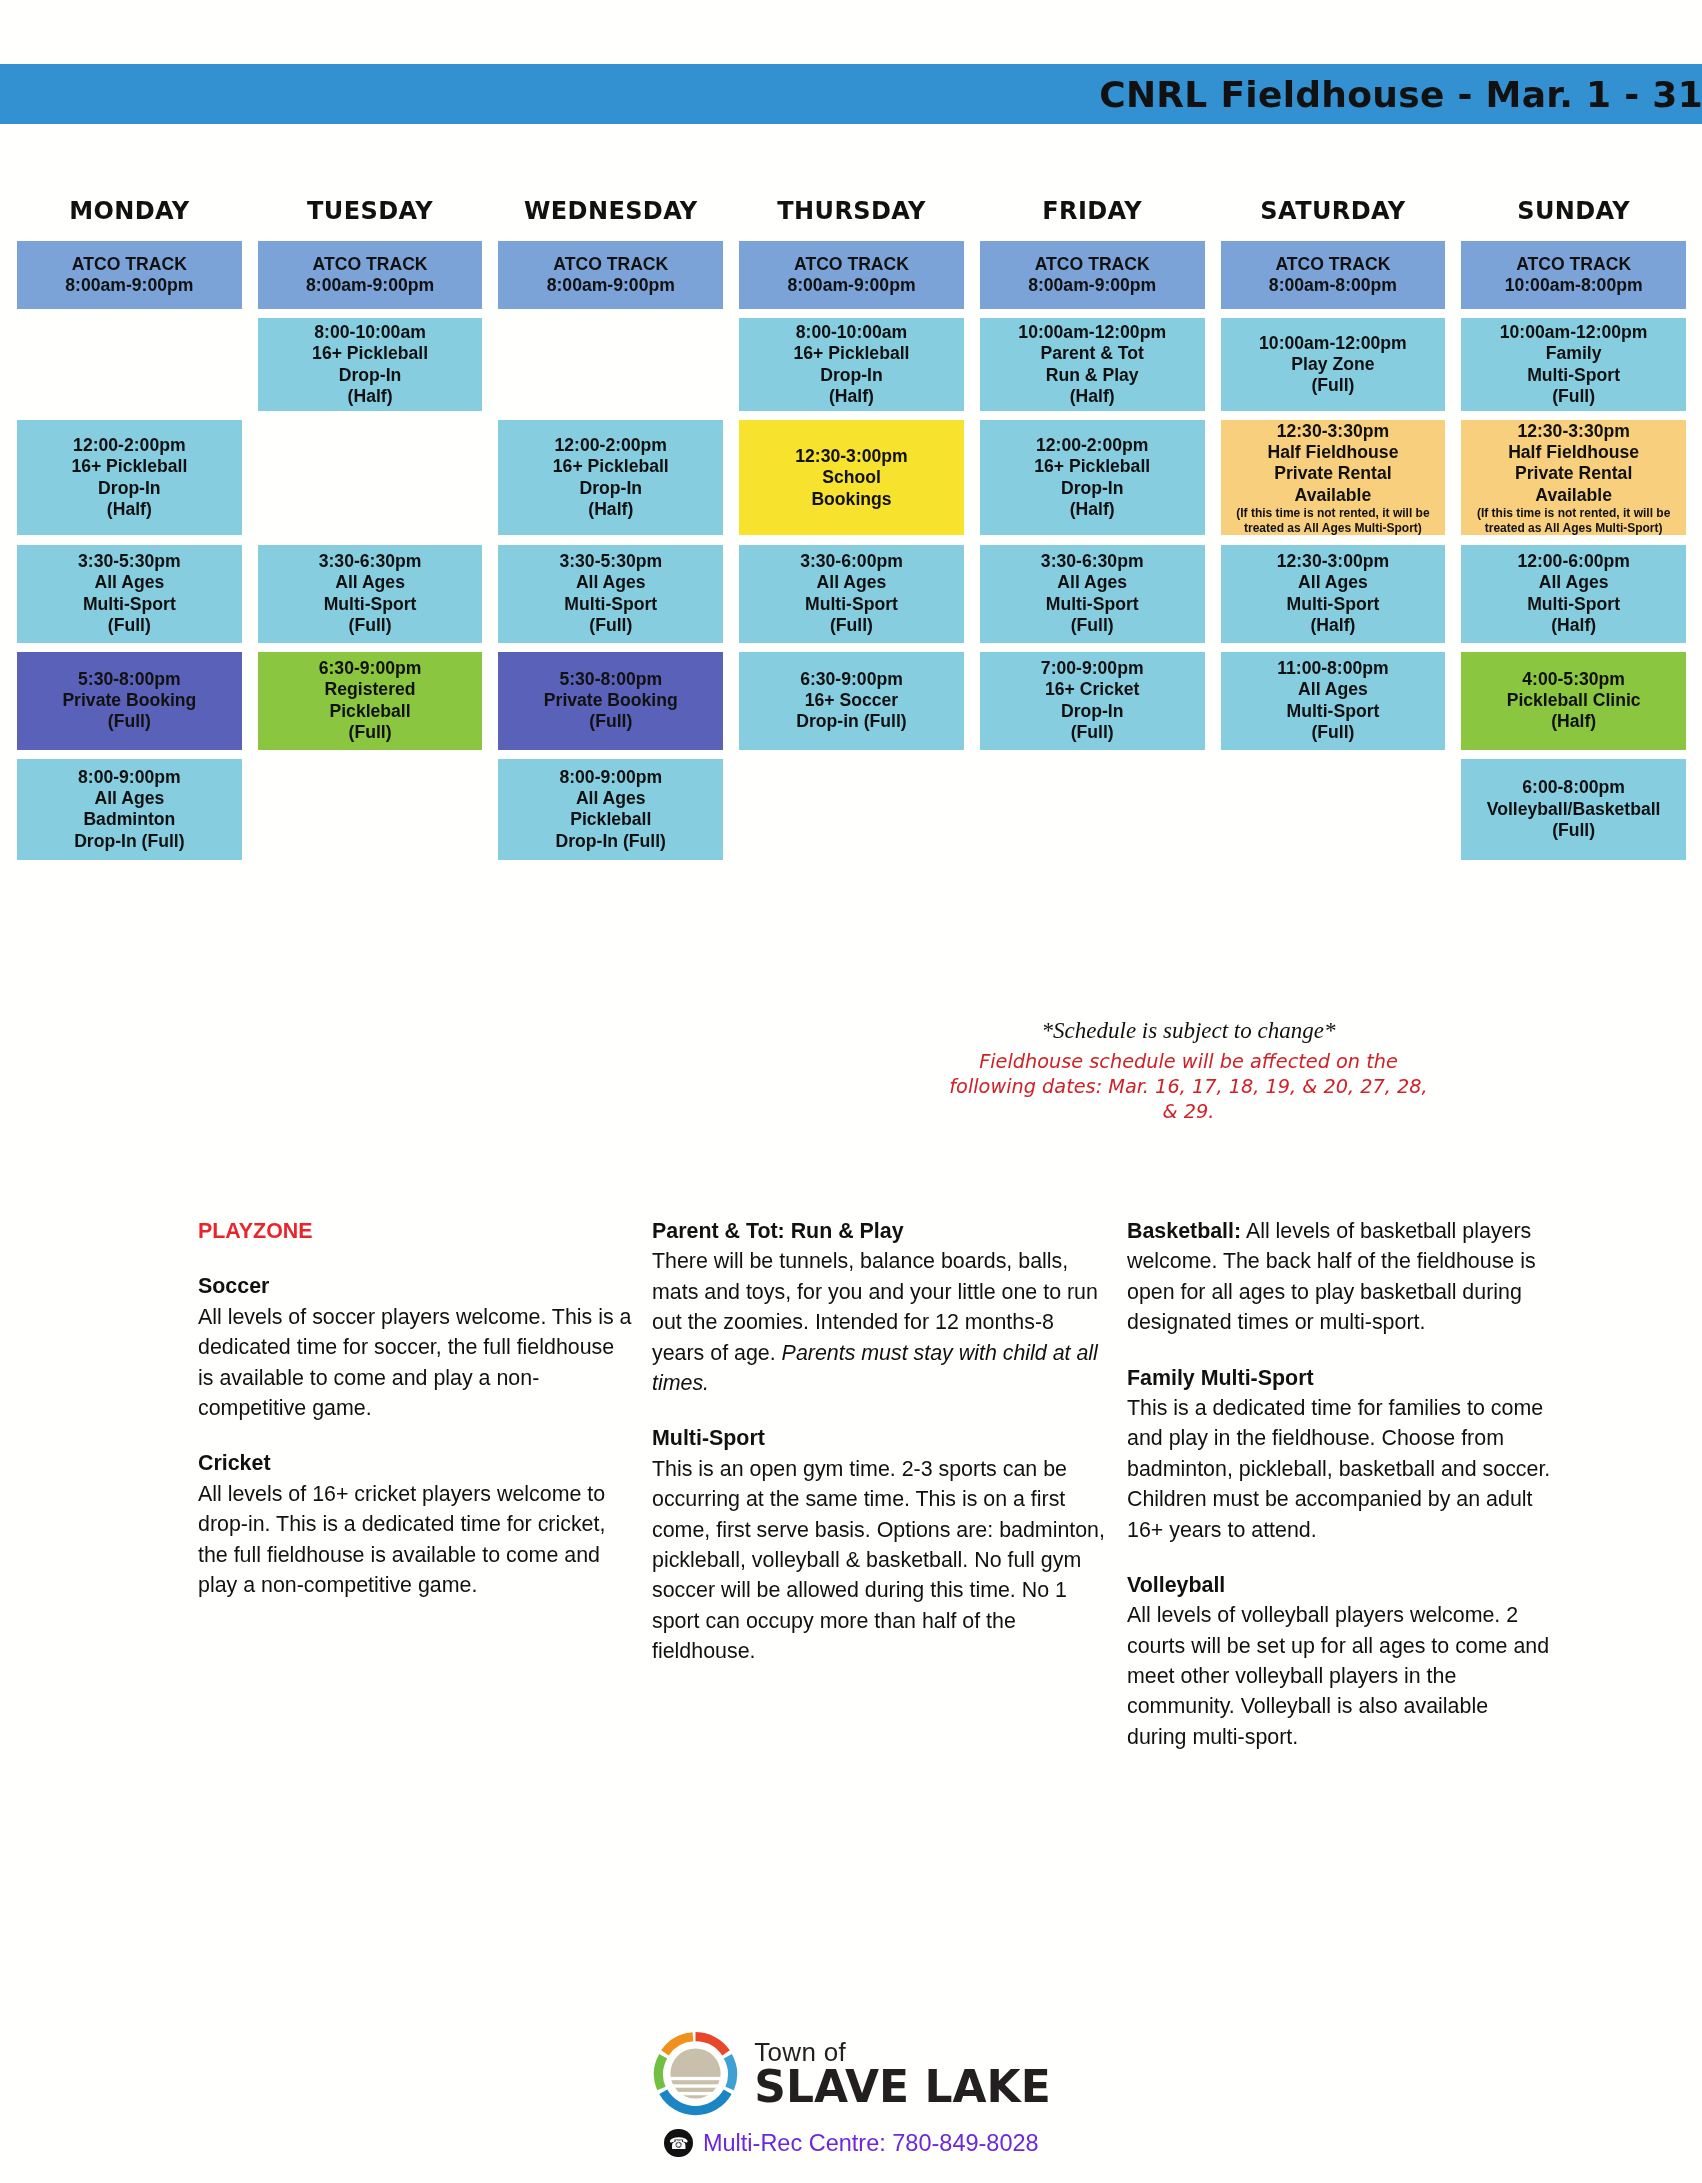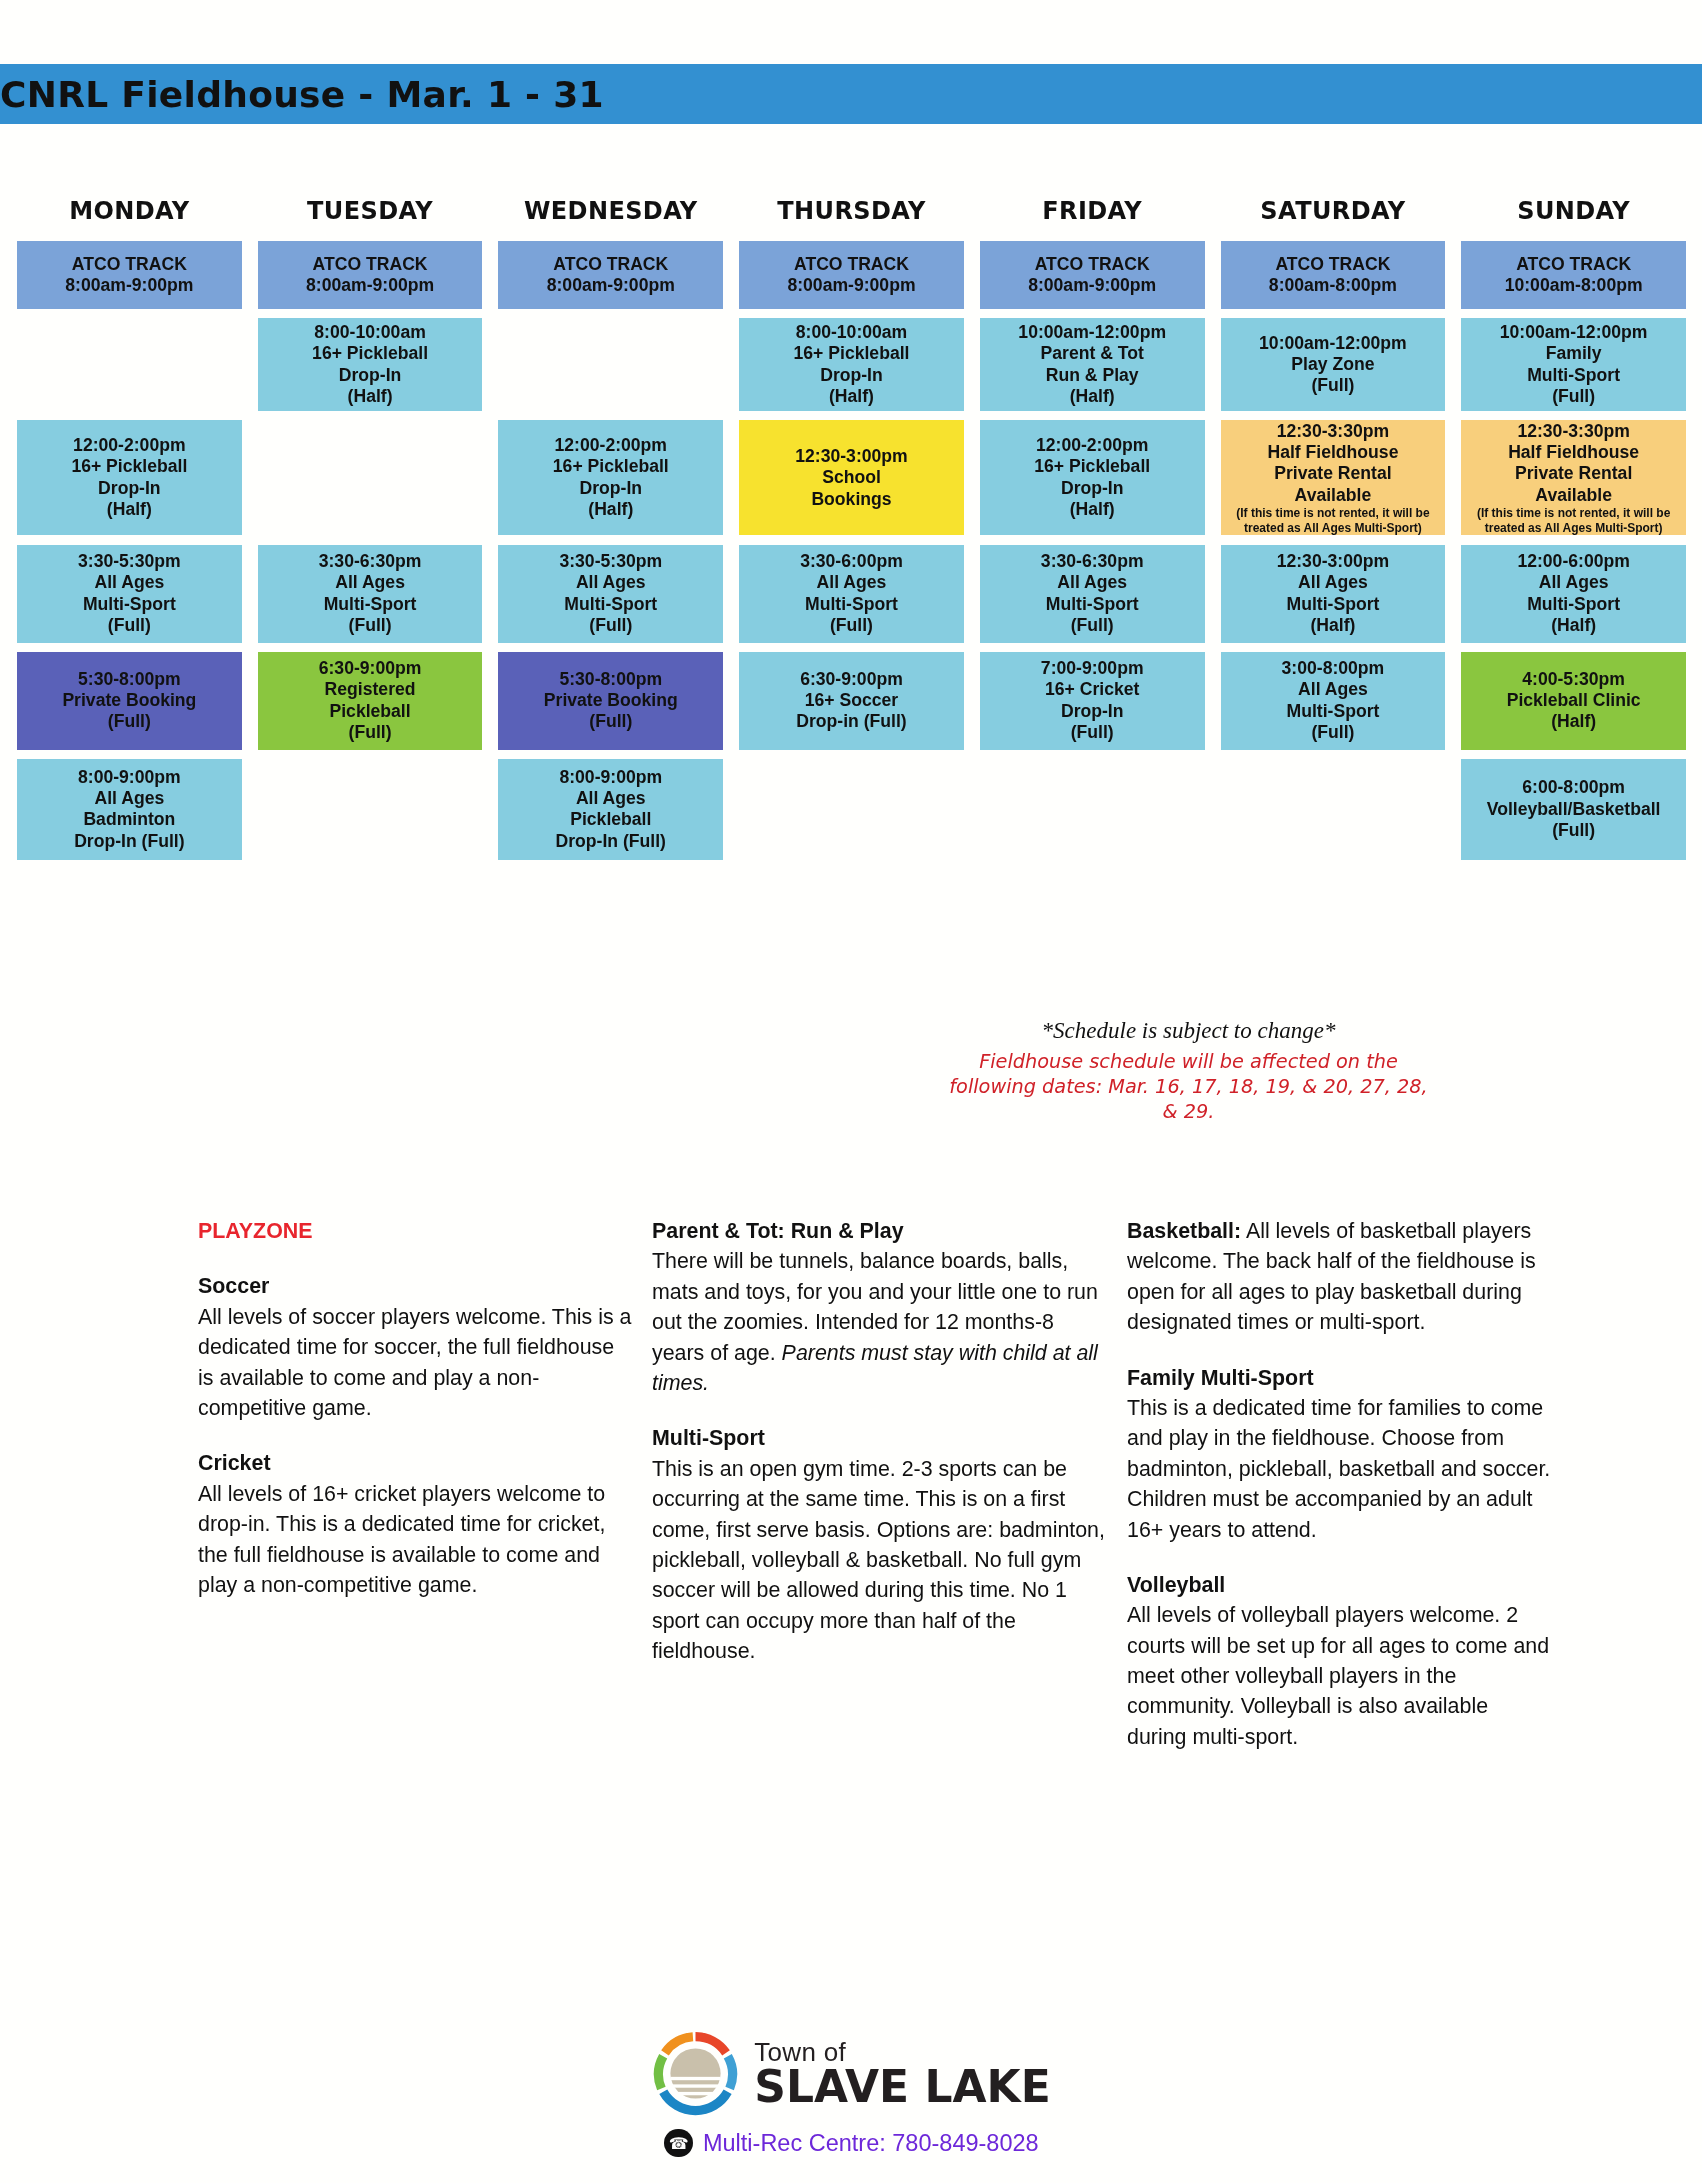--- a/index.html
+++ b/index.html
@@ -8,21 +8,21 @@
     font-family:"Liberation Sans", sans-serif;
     color:#111;
     -webkit-font-smoothing:antialiased;
     position:relative;
     overflow:hidden;
   }
   
   .banner{
     position:absolute;left:0;top:64px;width:1703px;height:60px;
     background:#3390d1;
-    display:flex;align-items:center;justify-content:flex-start;
+    display:flex;align-items:center;justify-content:flex-end;
   }
   .banner h1{
     margin:0;font-size:36px;font-weight:bold;letter-spacing:0.3px;
     font-family:"DejaVu Sans", sans-serif;
   }
   
   .grid{
     position:absolute;left:17px;top:181px;width:1669px;
     display:grid;
     grid-template-columns:repeat(7,1fr);
@@ -280,21 +280,21 @@
         <span class="ln">Available</span>
         <span class="fine">(If this time is not rented, it will be treated as All Ages Multi-Sport)</span>
       </div>
       <div class="slot r3 c-blue">
         <span class="ln">12:30-3:00pm</span>
         <span class="ln">All Ages</span>
         <span class="ln">Multi-Sport</span>
         <span class="ln">(Half)</span>
       </div>
       <div class="slot r4 c-blue">
-        <span class="ln">3:00-8:00pm</span>
+        <span class="ln">11:00-8:00pm</span>
         <span class="ln">All Ages</span>
         <span class="ln">Multi-Sport</span>
         <span class="ln">(Full)</span>
       </div>
       <div class="slot r5 empty"></div>
     </div>
     <div class="daycol">
       <div class="dayhead">SUNDAY</div>
       <div class="slot r0 c-track">
         <span class="ln">ATCO TRACK</span>

